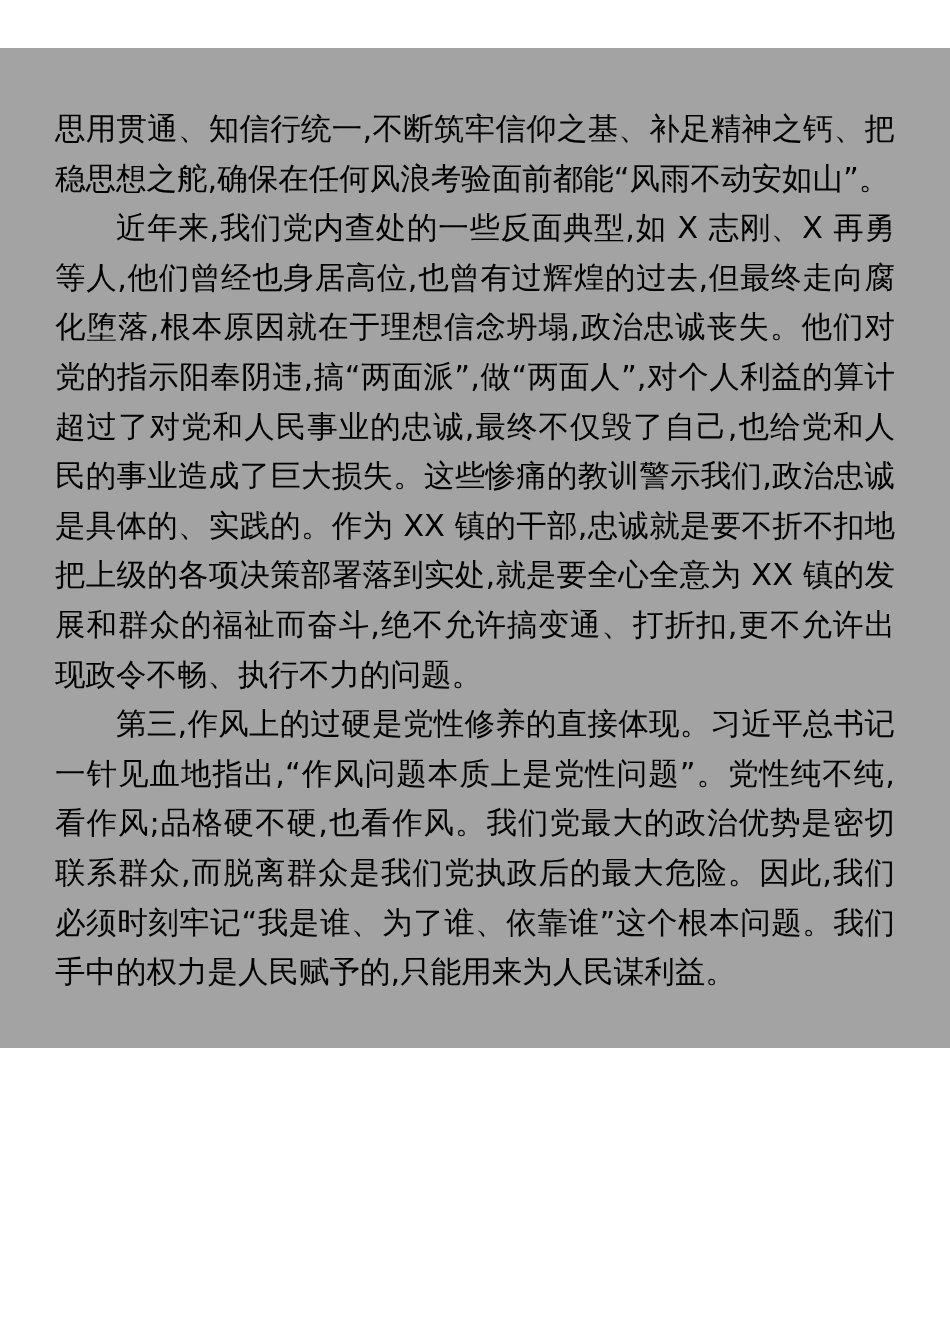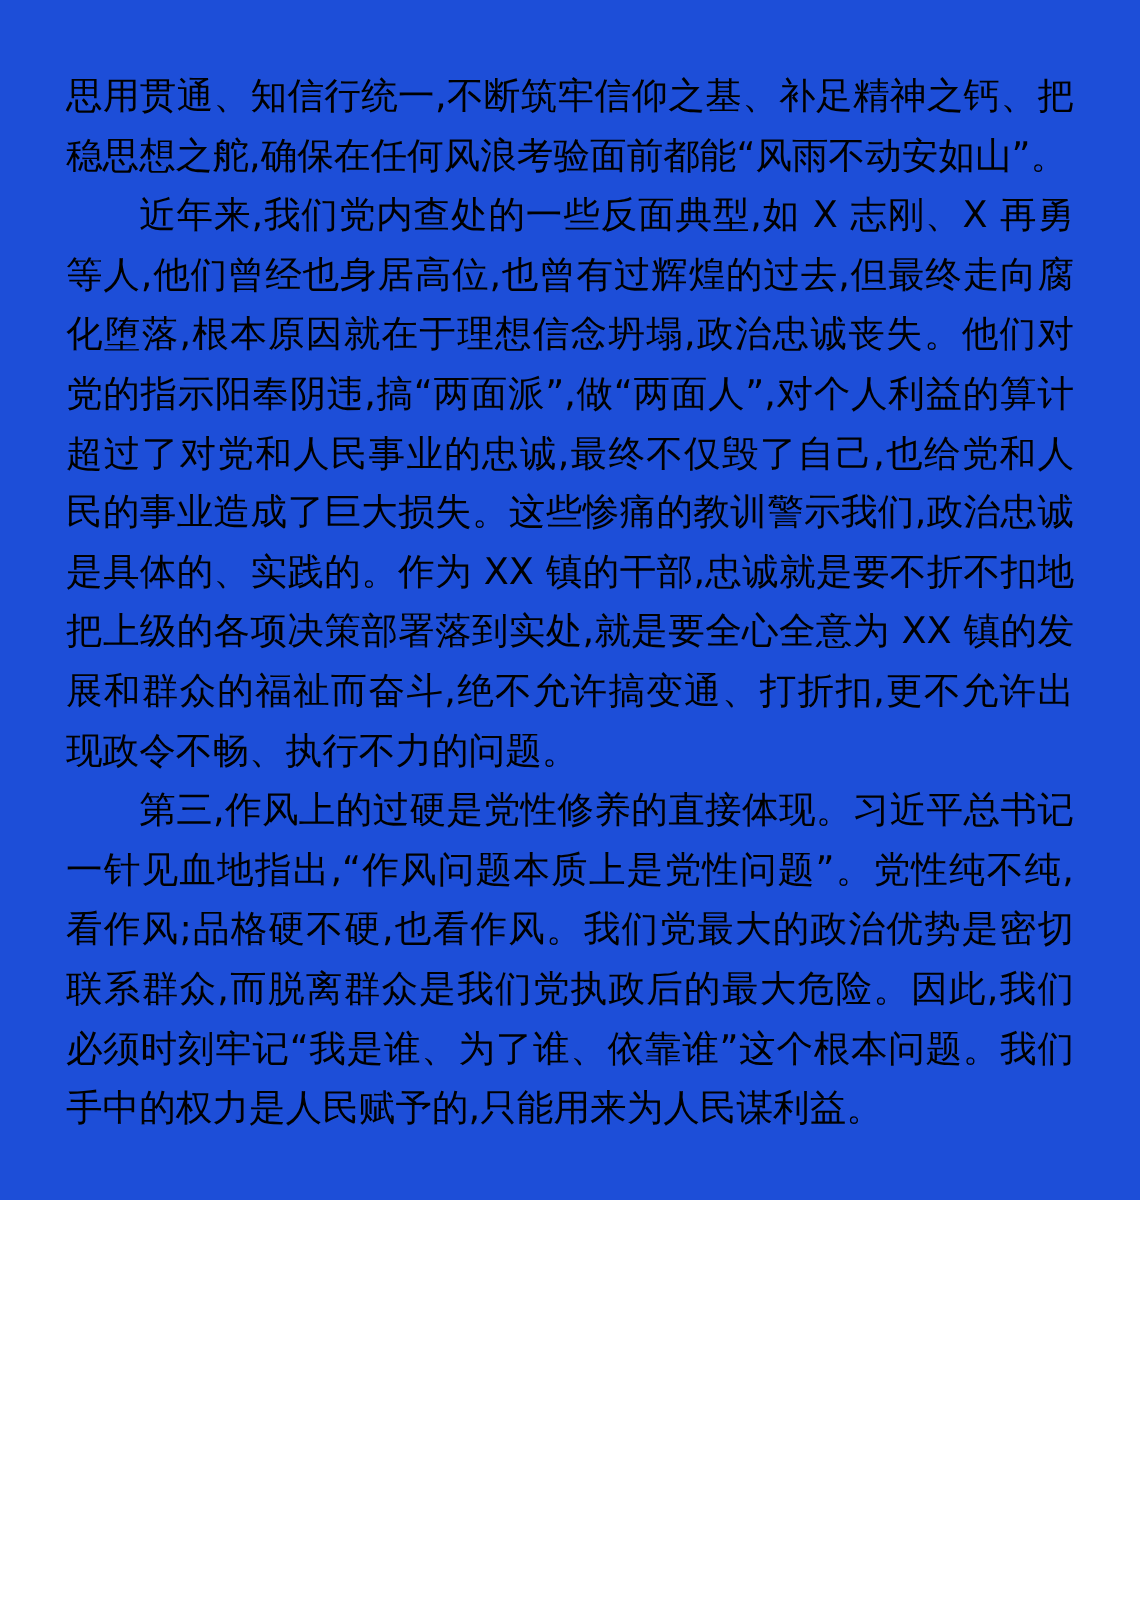--- a/index.html
+++ b/index.html
@@ -4,23 +4,24 @@
 <style>
   html, body {
     margin: 0;
     padding: 0;
     background: #ffffff;
   }
   .page {
     position: relative;
     width: 950px;
     height: 1000px;
-    background: #1d4ed8;
+    background: #a3a3a3;
     overflow: hidden;
     box-sizing: border-box;
+    margin-top: 48px;
   }
   .doc-body {
     position: absolute;
     left: 55px;
     top: 56px;
     width: 840px;
   }
   .para {
     font-family: "DejaVu Sans", "Liberation Sans", sans-serif;
     font-size: 30.5px;

